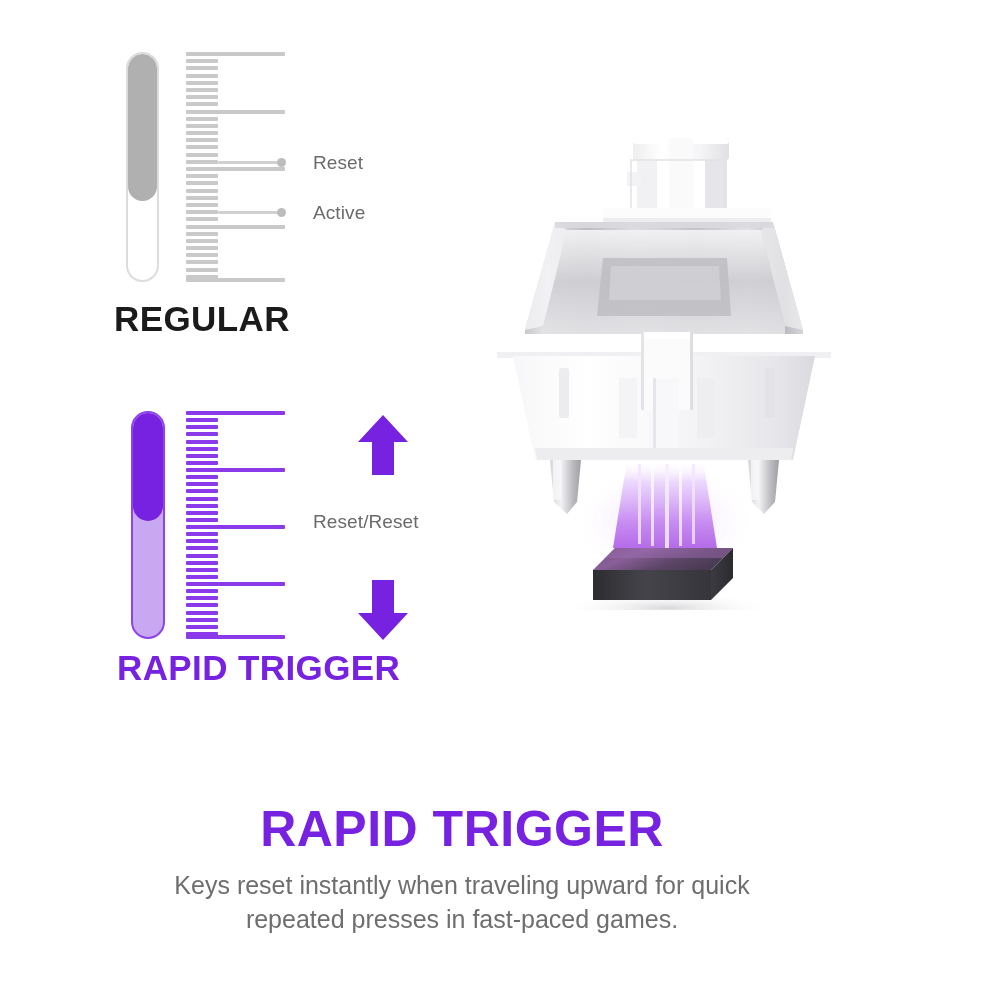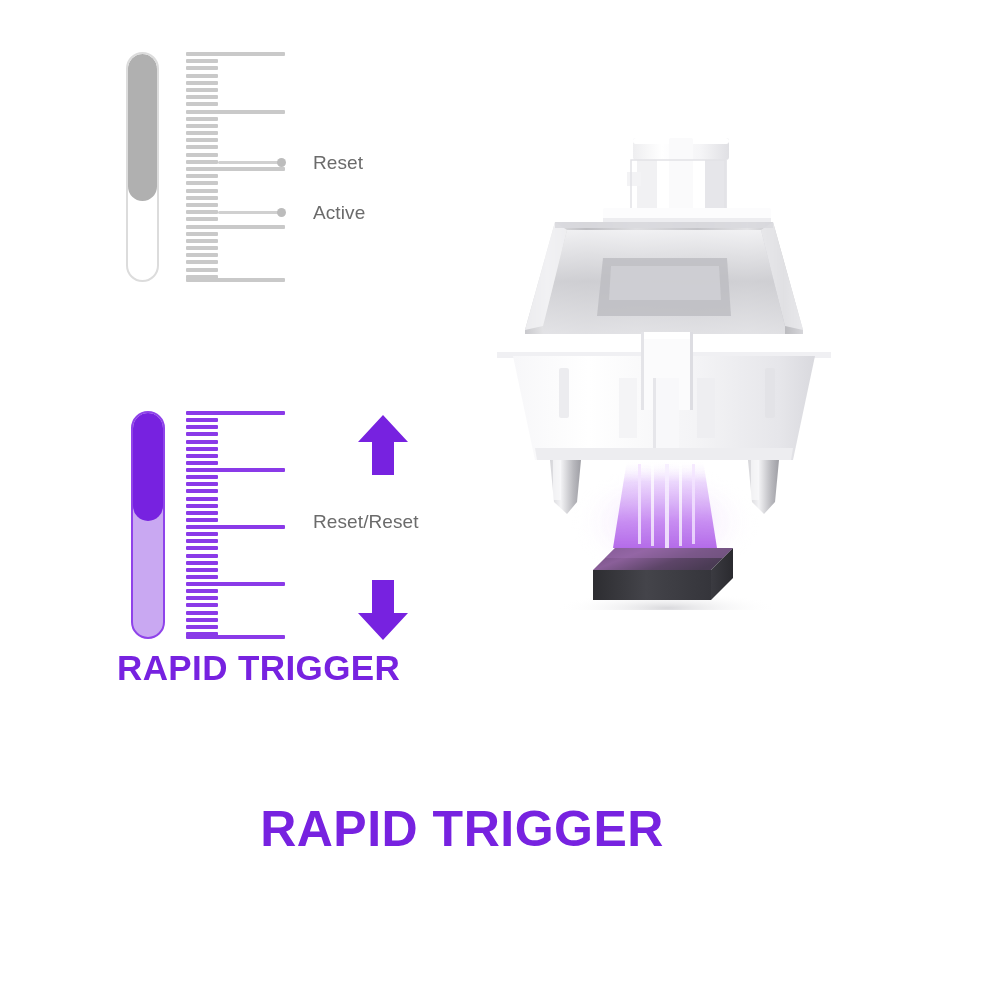--- a/index.html
+++ b/index.html
@@ -172,20 +172,21 @@
 
     <div class="leader" style="left:218px; top:161px; width:62px; background:#d0d0d0;"></div>
     <div class="leader-dot" style="left:277px; top:158px; background:#bcbcbc;"></div>
     <div class="leader-label" style="left:313px; top:152px;">Reset</div>
 
     <div class="leader" style="left:218px; top:211px; width:62px; background:#d0d0d0;"></div>
     <div class="leader-dot" style="left:277px; top:208px; background:#bcbcbc;"></div>
     <div class="leader-label" style="left:313px; top:202px;">Active</div>
   </div>
 
+  <div class="caption caption-regular">REGULAR</div>
 
   <div class="diagram" style="left:0;top:0;width:470px;height:700px;">
 
     <div class="capsule" style="left:131px; top:411px; width:34px; height:228px; border:2px solid #8f43ea; background:#c9a8f2;">
       <div class="capsule-inner" style="height:48%; background:#7722e0;"></div>
     </div>
 
     <div class="ruler" style="left:186px; top:411px; width:110px; height:228px;">
 
     <div class="tick" style="left: 0px; top: 0px; width: 99px; height: 4px; background: rgb(138, 58, 232);"></div>
@@ -393,14 +394,18 @@
         <path d="M138 440 L256 440 L256 470 L138 470 Z" fill="url(#blockFront)"></path>
 
         <path d="M256 440 L278 418 L278 448 L256 470 Z" fill="url(#blockSide)"></path>
 
         <path d="M160 418 L278 418 L268 428 L150 428 Z" fill="#9f6fb4" opacity="0.45"></path>
       </g>
     </svg>
   </div>
 
   <div class="footer-title">RAPID TRIGGER</div>
+  <div class="footer-sub">
+    <span class="line">Keys reset instantly when traveling upward for quick</span>
+    <span class="line">repeated presses in fast-paced games.</span>
+  </div>
 
 </div>
 
 </body></html>

